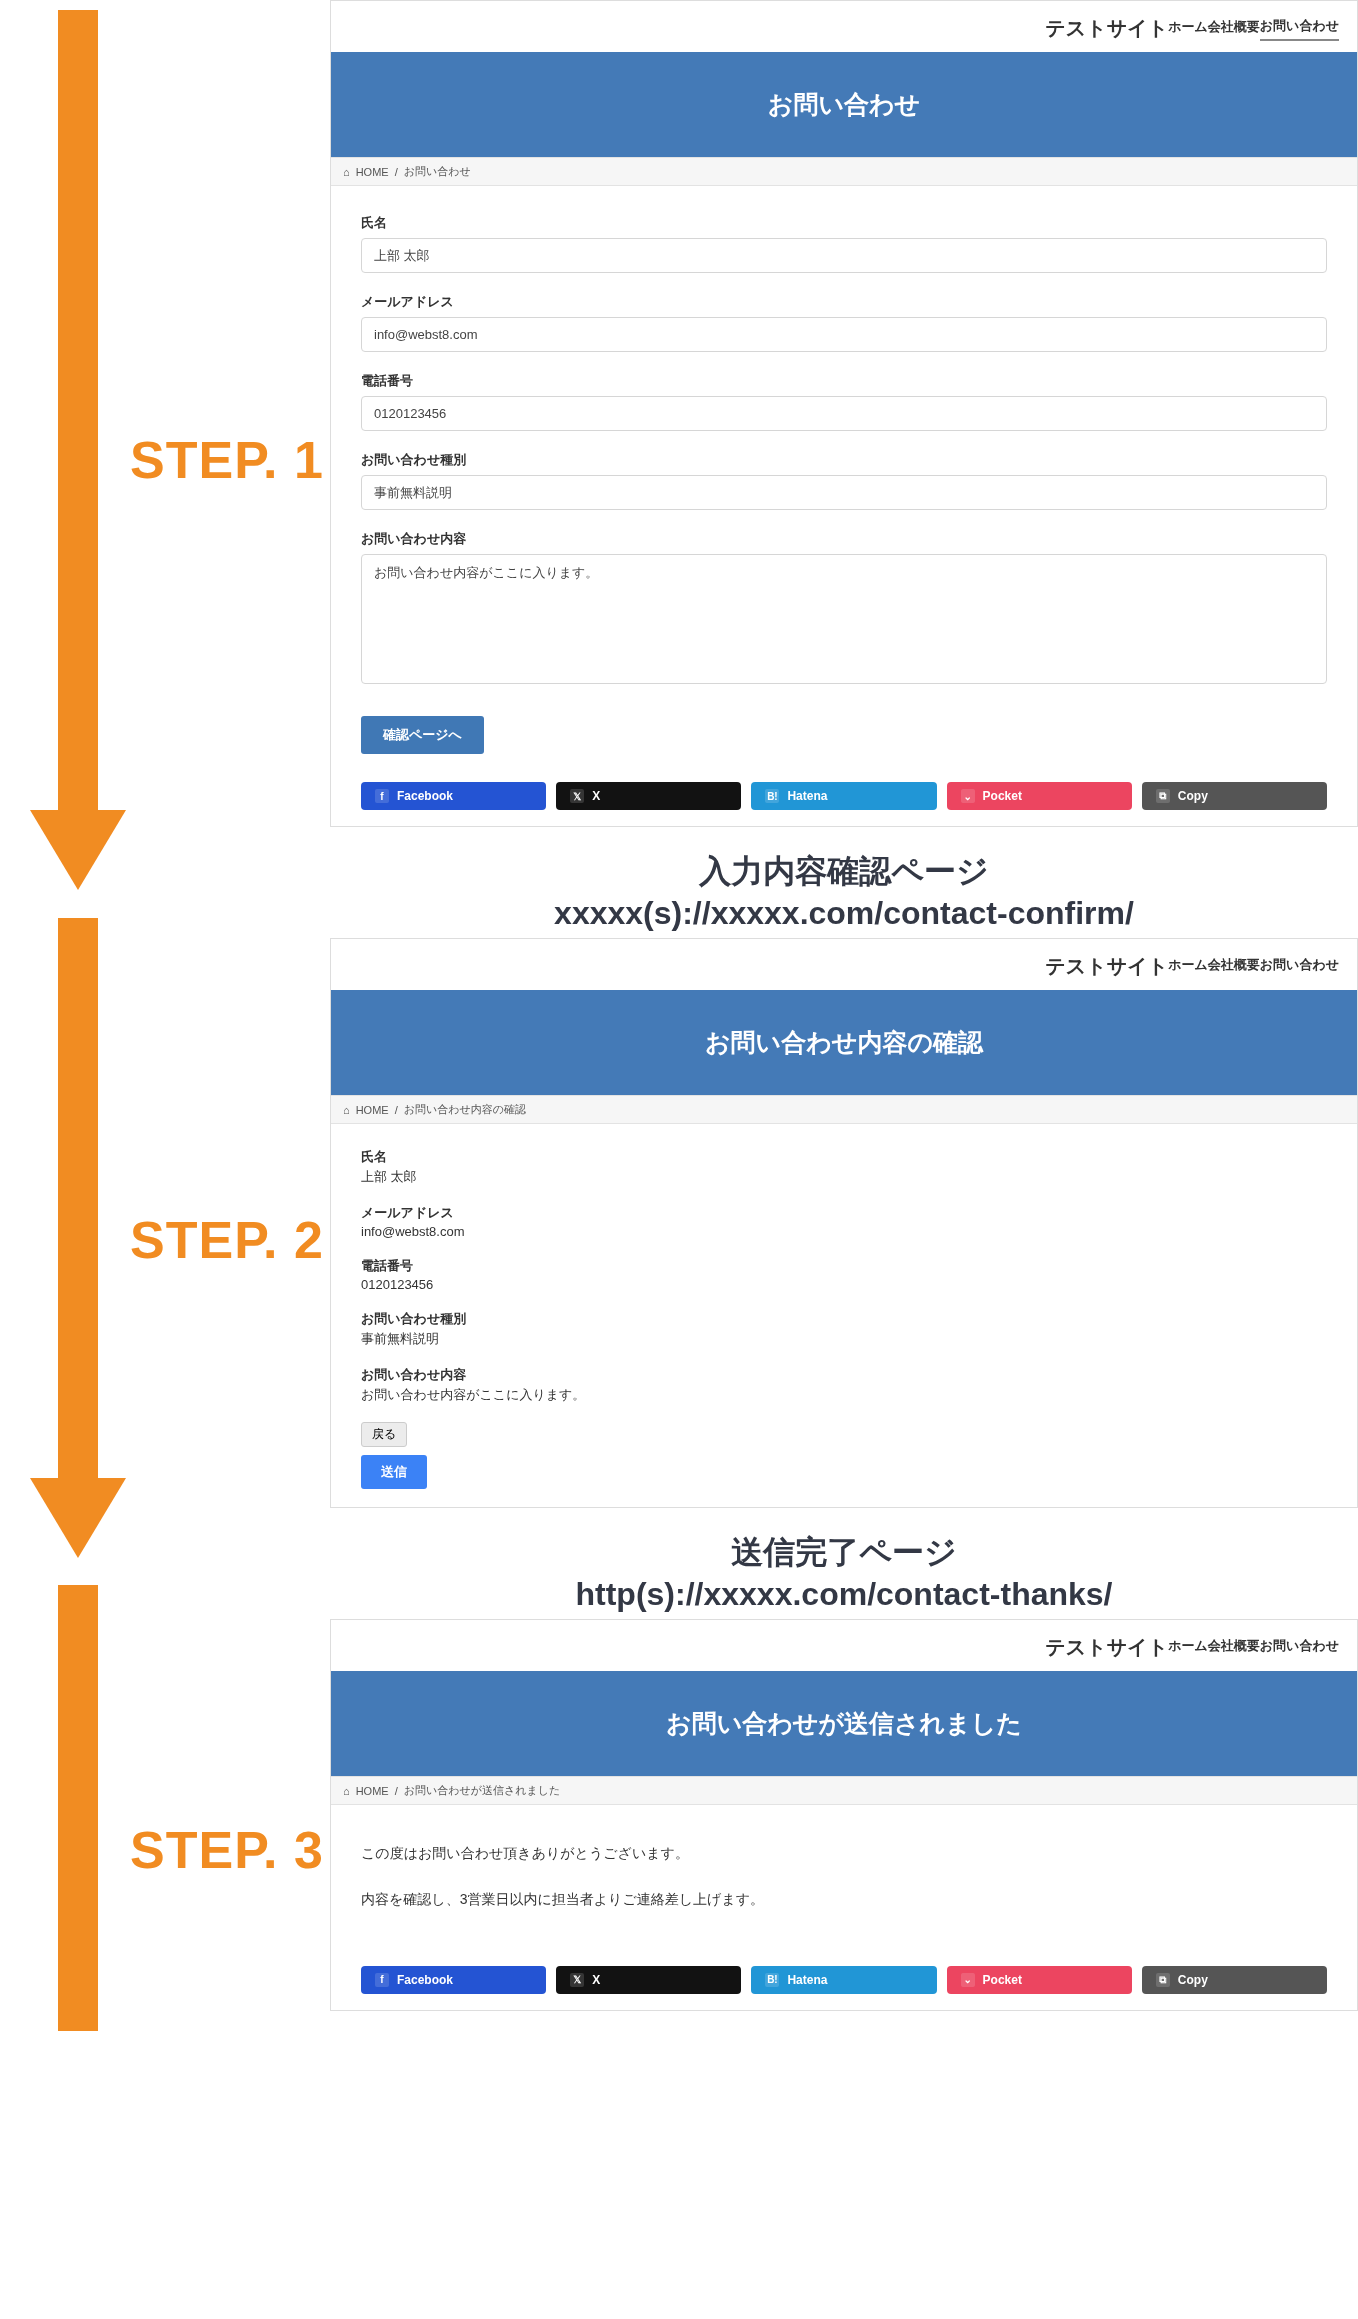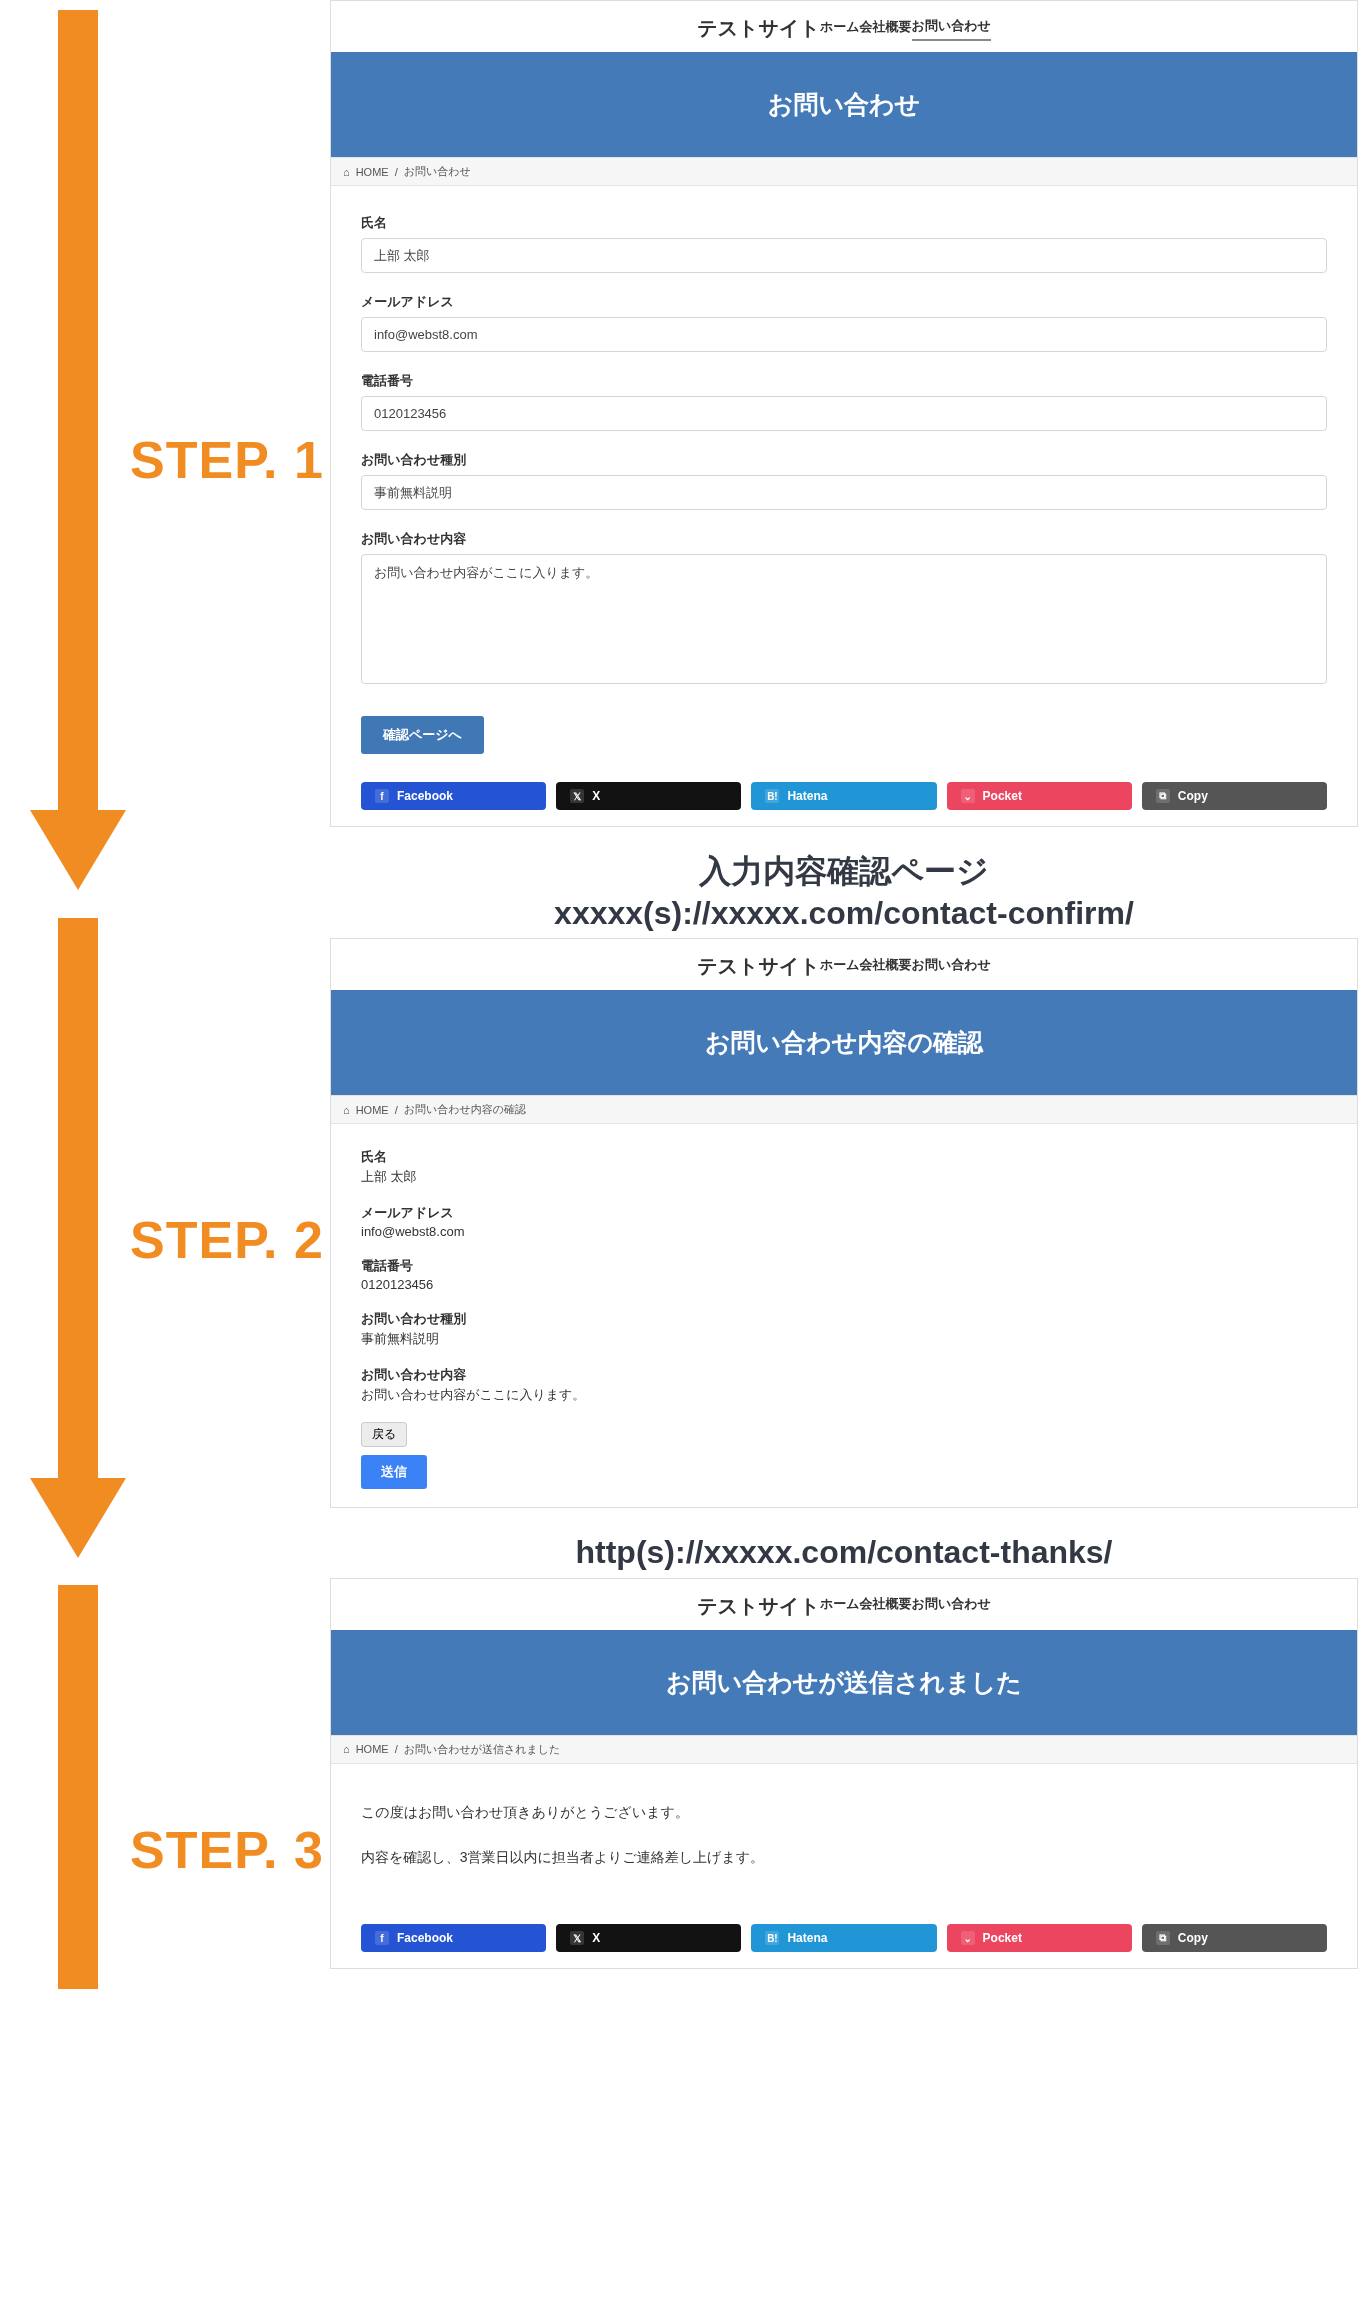--- a/index.html
+++ b/index.html
@@ -38,21 +38,21 @@
 .section-heading .title { font-size: 32px; line-height: 1.3; }
 .section-heading .url { font-size: 32px; line-height: 1.3; }
 .panel {
   border: 1px solid #ddd;
 }
 
 
 .site-header {
   display: flex;
   align-items: center;
-  justify-content: center;
+  justify-content: flex-end;
   padding: 14px 18px 10px;
 }
 .site-title { font-size: 20px; font-weight: 800; }
 .nav { display: flex; font-size: 13px; font-weight: 700; align-items: center; }
 .nav a { color: #333; text-decoration: none; padding-bottom: 4px; }
 .nav a.active { border-bottom: 2px solid #888; }
 
 
 .hero {
   background: #447ab7;
@@ -301,20 +301,21 @@
             <div class="val">お問い合わせ内容がここに入ります。</div>
           </div>
         <div class="confirm-actions">
           <button class="btn-small-gray">戻る</button><br>
           <button class="btn-send">送信</button>
         </div>
       </div>
     </div>
 
     <div class="section-heading" style="margin-top:24px;">
+      <div class="title">送信完了ページ</div>
       <div class="url">http(s)://xxxxx.com/contact-thanks/</div>
     </div>
 
     <div class="panel" style="margin-bottom:20px;">
       <div class="site-header">
         <div class="site-title">テストサイト</div>
         <nav class="nav">
           <a href="#">ホーム</a>
           <a href="#">会社概要</a>
           <a href="#">お問い合わせ</a>

